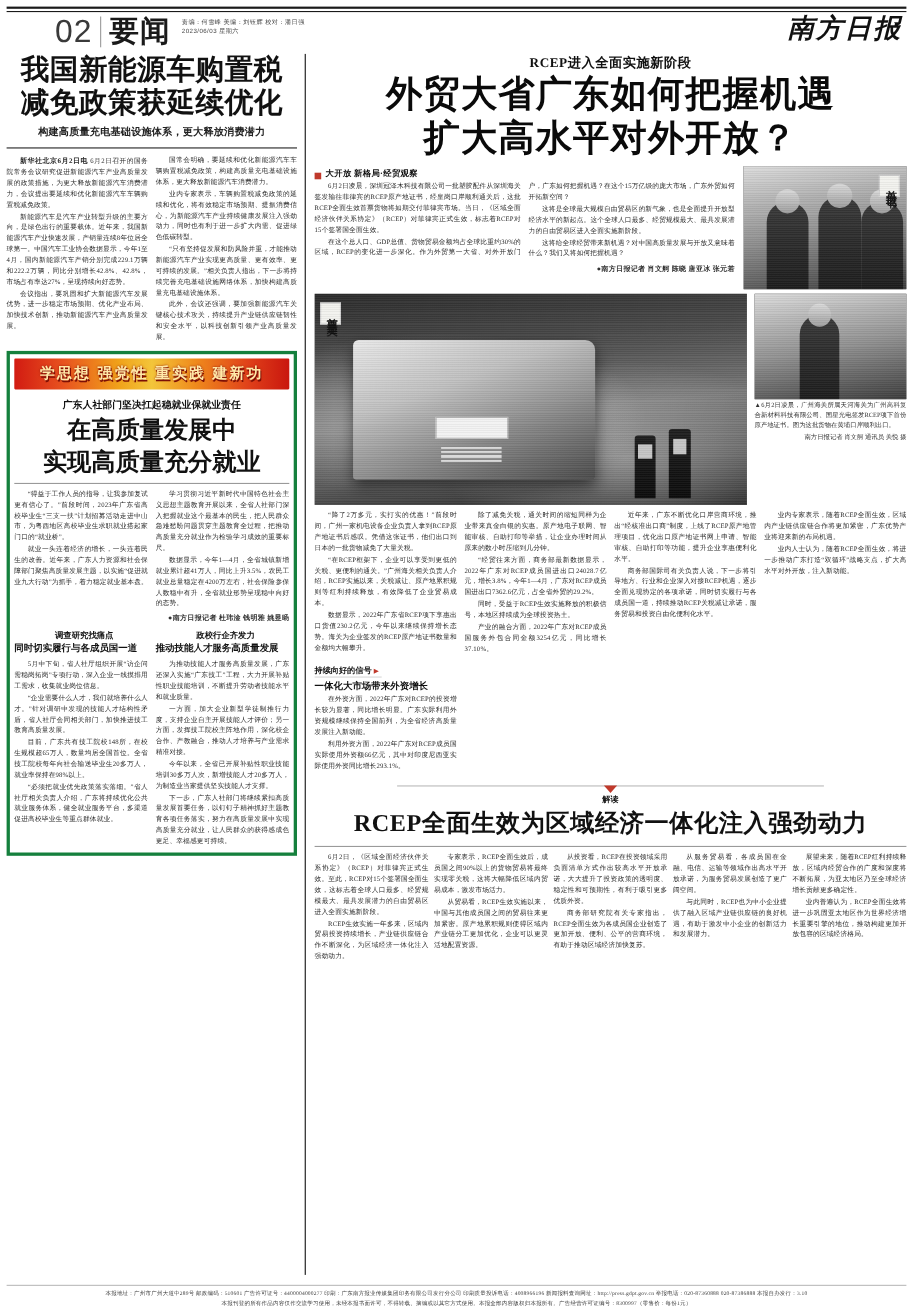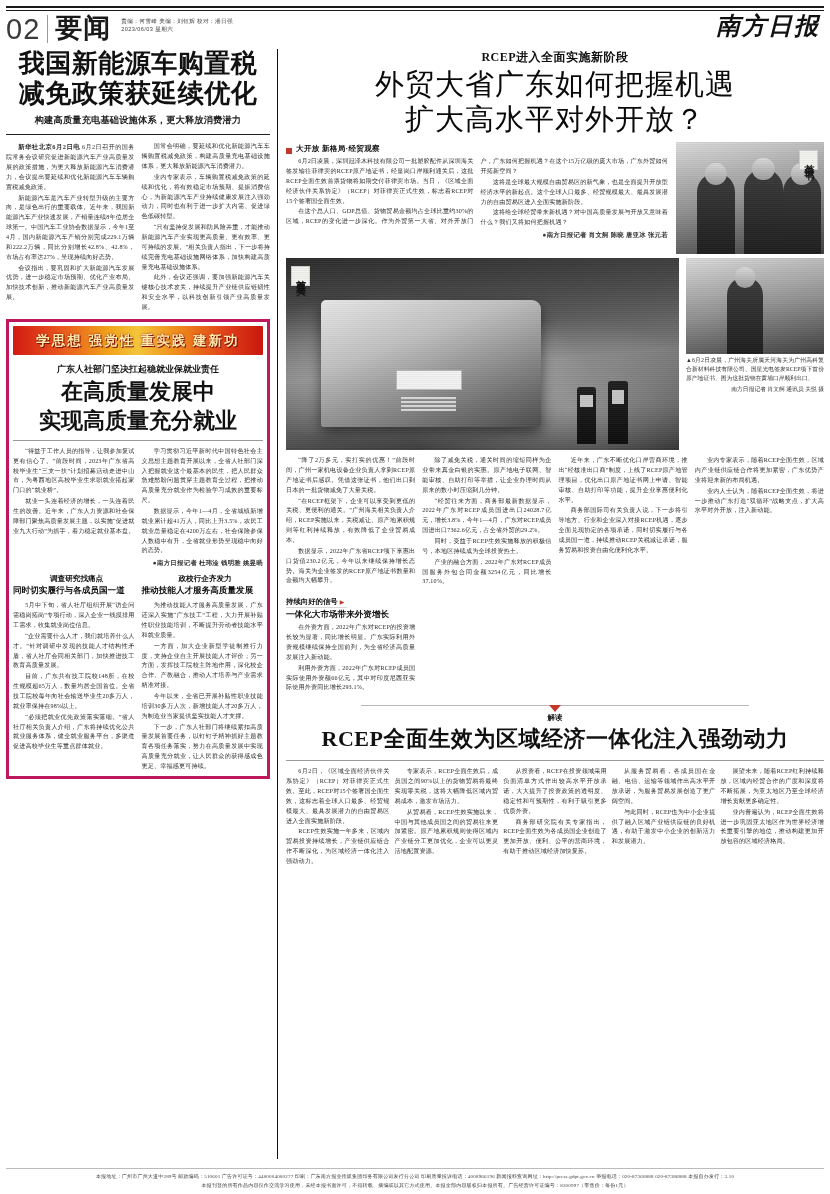--- a/index.html
+++ b/index.html
@@ -12,21 +12,21 @@
   }
   .page { position: relative; width: 830px; height: 1194px; padding: 0 6px; }
 
   
   .masthead { position: relative; height: 46px; padding-top: 6px; }
   .mast-rule-top { height: 2px; background: #1a1a1a; width: 100%; }
   .mast-rule-thin { height: 1px; background: #1a1a1a; width: 100%; margin-top: 2px; }
   .mast-inner { display: flex; align-items: flex-start; margin-top: 4px; }
   .folio-num {
     font-size: 29px; letter-spacing: 1px; line-height: 1;
-    color: #3a3a3a; font-family: "Liberation Sans", sans-serif; font-weight: 300;
+    color: #3a3a3a; font-family: "Liberation Sans", sans-serif; font-weight: 300; margin-left: 44px;
   }
   .folio-div { width: 1px; height: 28px; background: #999; margin: 0 7px; }
   .folio-sec { font-size: 27px; font-weight: 700; line-height: 1; letter-spacing: 1px; color: #1a1a1a; }
   .mast-meta { margin-left: 10px; padding-top: 2px; line-height: 1.45; }
   .mast-meta div { font-size: 5.6px; color: #444; font-family: "Liberation Sans", sans-serif; letter-spacing: .4px; }
   .mast-logo {
     position: absolute; right: 4px; top: 10px;
     font-size: 24px; font-weight: 700; letter-spacing: 2px;
     font-family: "Liberation Serif", serif; font-style: italic; color: #111;
   }
@@ -52,21 +52,21 @@
   
   .txt { font-size: 6.1px; line-height: 1.62; text-align: justify; color: #2b2b2b; letter-spacing: .15px; }
   .txt p { text-indent: 2em; margin-bottom: 1px; }
   .lead { font-weight: 700; font-size: 6.4px; }
   .cols2 { column-count: 2; column-gap: 7px; }
   .cols5 { column-count: 5; column-gap: 5px; }
 
   .byline { font-size: 6.4px; text-align: right; font-weight: 700; color: #333; margin: 3px 0; letter-spacing: .3px; }
 
   
-  .redbox { border: 3px solid #be185d; padding: 4px; margin-top: 6px; background: #fff; }
+  .redbox { border: 3px solid #15803d; padding: 4px; margin-top: 6px; background: #fff; }
   .banner {
     background: linear-gradient(90deg,#d21b12 0%,#e8531f 18%,#f0a21a 38%,#f3c53a 50%,#ef8a1c 66%,#e0411a 85%,#c9160e 100%);
     text-align: center; padding: 5px 2px; border-radius: 1px;
   }
   .banner span {
     font-size: 13.5px; font-weight: 700; letter-spacing: 2px;
     color: #ffe9a8; text-shadow: 0 0 2px #8a1208, 1px 1px 0 #7a0f06;
     font-family: "Liberation Sans", sans-serif;
   }
   .rb-kicker { text-align: center; font-size: 9px; font-weight: 700; margin-top: 8px; color: #111; }
@@ -82,21 +82,21 @@
   .sec-label .k {
     font-size: 7.4px; font-weight: 700; color: #111;
     border-bottom: 1px solid #d8d8d8; display: inline-block; padding-right: 3px;
   }
   .sec-label .k::after { content: "▶"; color: #c0392b; font-size: 6px; margin-left: 2px; }
   .sec-label .t { font-size: 8.6px; font-weight: 700; color: #111; margin-top: 1px; }
 
   
   .kicker-top { text-align: center; font-size: 12px; font-weight: 700; letter-spacing: .5px; color: #111; }
   .hl-huge {
-    text-align: center; font-size: 29px; font-weight: 400;
+    text-align: center; font-size: 33px; font-weight: 700;
     line-height: 1.14; letter-spacing: 1px; color: #0a0a0a; margin-top: 2px;
   }
   .tag-row { display: flex; align-items: flex-end; gap: 4px; margin-top: 2px; }
   .tag-sq { width: 6px; height: 6px; background: #c0392b; flex: 0 0 6px; }
   .tag-txt { font-size: 7.6px; font-weight: 700; color: #111; letter-spacing: .3px; }
 
   
   .photo { position: relative; background: #6e6e6e; overflow: hidden; }
   .photo::before {
     content: ""; position: absolute; inset: 0;

